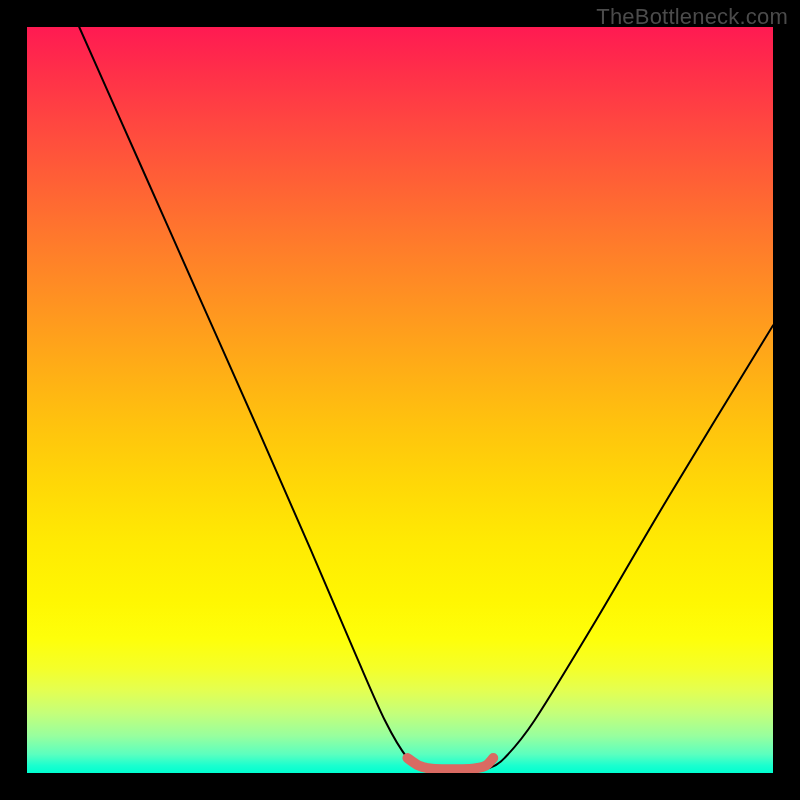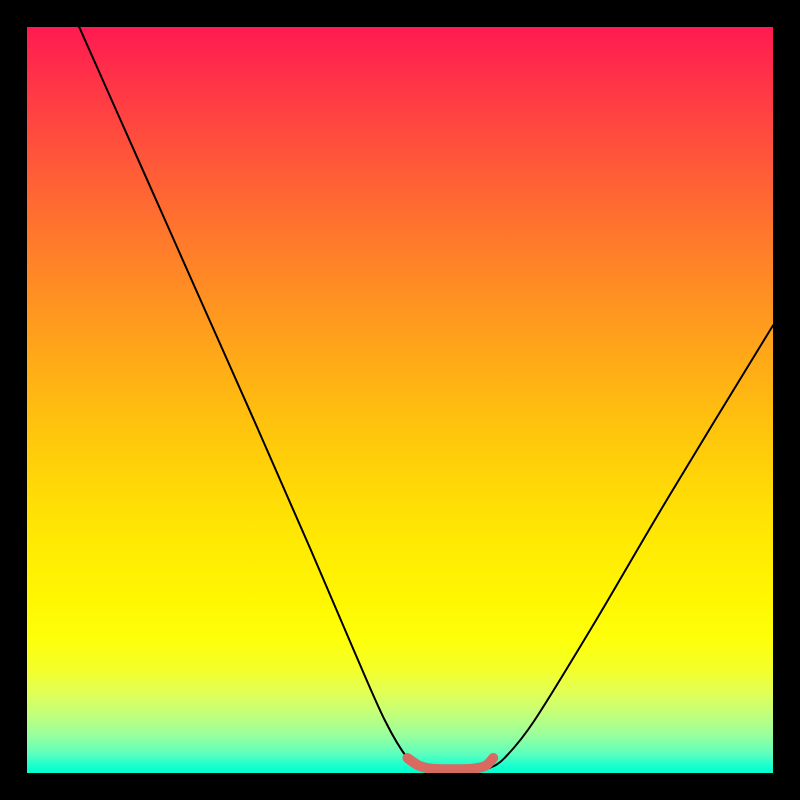--- a/index.html
+++ b/index.html
@@ -63,20 +63,21 @@
   }
   svg.curve {
     position: absolute;
     inset: 0;
   }
 </style>
 </head>
 <body>
 
 <div class="frame">
+  <div class="watermark">TheBottleneck.com</div>
 
   <div class="plot-area">
     <div class="gradient"></div>
 
     <svg class="curve" viewBox="0 0 746 746" preserveAspectRatio="none">
       <path id="main-curve" fill="none" stroke="#000000" stroke-width="2" stroke-linecap="round" stroke-linejoin="round" d="M 52.22 0.00 C 62.17 22.38, 92.01 89.52, 111.90 134.28 C 131.79 179.04, 151.69 223.80, 171.58 268.56 C 191.47 313.32, 212.61 360.57, 231.26 402.84 C 249.91 445.11, 267.32 484.90, 283.48 522.20 C 299.64 559.50, 315.81 598.04, 328.24 626.64 C 340.67 655.24, 349.38 676.37, 358.08 693.78 C 366.78 711.19, 374.24 723.25, 380.46 731.08 C 386.68 738.91, 390.41 738.91, 395.38 740.78 C 400.35 742.64, 401.60 742.02, 410.30 742.27 C 419.00 742.52, 438.90 742.52, 447.60 742.27 C 456.30 742.02, 457.55 742.64, 462.52 740.78 C 467.49 738.91, 469.98 738.91, 477.44 731.08 C 484.90 723.25, 492.36 716.16, 507.28 693.78 C 522.20 671.40, 544.58 634.10, 566.96 596.80 C 589.34 559.50, 611.72 519.71, 641.56 469.98 C 671.40 420.25, 728.59 327.00, 746.00 298.40"></path>
       <path id="valley-curve" fill="none" stroke="#d96a62" stroke-width="10" stroke-linecap="round" stroke-linejoin="round" d="M 380.46 731.08 C 382.32 732.32, 387.92 736.80, 391.65 738.54 C 395.38 740.28, 398.49 740.90, 402.84 741.52 C 407.19 742.15, 412.79 742.15, 417.76 742.27 C 422.73 742.39, 427.71 742.39, 432.68 742.27 C 437.65 742.15, 443.25 742.15, 447.60 741.52 C 451.95 740.90, 455.68 740.28, 458.79 738.54 C 461.90 736.80, 465.01 732.32, 466.25 731.08"></path>
     </svg>
   </div>
 </div>

